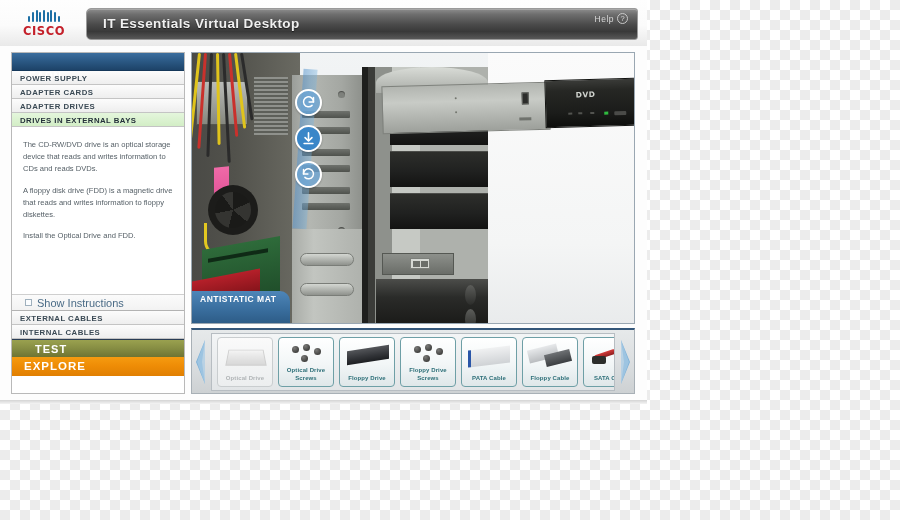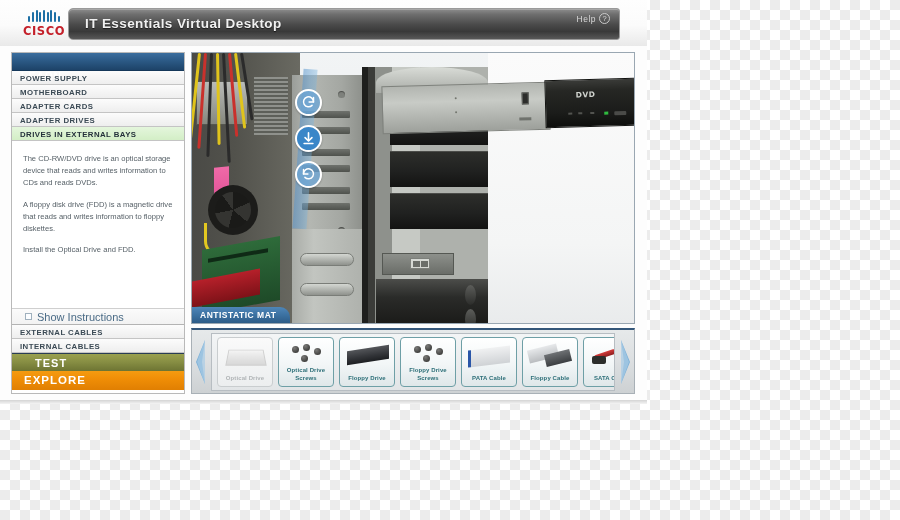--- a/index.html
+++ b/index.html
@@ -47,21 +47,21 @@
   .cisco-bars i:nth-child(3), .cisco-bars i:nth-child(7) { height: 12px; }
   .cisco-bars i:nth-child(4), .cisco-bars i:nth-child(6) { height: 10px; }
   .cisco-bars i:nth-child(5) { height: 12px; }
   .cisco-word {
     font-family: "DejaVu Sans", sans-serif;
     font-size: 11.5px; font-weight: bold; color: #c4202a;
     letter-spacing: 0.6px; margin-top: 2px;
   }
 
   .titlebar {
-    position: absolute; left: 68px; top: 8px;
+    position: absolute; left: 86px; top: 8px;
     width: 552px; height: 32px;
     background: linear-gradient(to bottom, #8d8d8d 0%, #6e6e6e 18%, #4a4a4a 52%, #393939 75%, #585858 100%);
     border-radius: 5px 3px 3px 5px;
     border: 1px solid #9a9a9a;
     box-shadow: inset 0 1px 0 rgba(255,255,255,.25);
   }
   .title-text {
     position: absolute; left: 16px; top: 7px;
     font-size: 13.5px; font-weight: bold; color: #f0f0f0;
     letter-spacing: .4px;
@@ -340,21 +340,21 @@
     box-shadow: 0 1px 2px rgba(0,0,0,.25);
   }
   .tool-rot1 { top: 36px; background: rgba(106,164,214,.75); }
   .tool-install { top: 72px; background: #3a86c8; }
   .tool-rot2 { top: 108px; background: rgba(106,164,214,.75); }
   .tool-btn svg { display: block; }
 
   
   .mat-tab {
     position: absolute; left: 0; bottom: 0;
-    height: 16px; padding: 0 14px 0 8px;
+    height: 32px; padding: 0 14px 0 8px;
     background: linear-gradient(to bottom, #4e86b8 0%, #3a6f9f 55%, #2d5c87 100%);
     color: #fff; font-size: 8.5px; font-weight: bold;
     letter-spacing: .5px; line-height: 16px;
     border-radius: 0 10px 0 0;
   }
 
   
   .tray {
     position: absolute; left: 191px; top: 328px;
     width: 444px; height: 66px;
@@ -472,21 +472,20 @@
         <span class="help-icon">?</span>
       </div>
     </div>
   </div>
 
   <div class="sidebar">
 
     <div class="learn-hdr">LEARN</div>
 
     <div class="nav-item">POWER SUPPLY</div>
-    <div class="nav-item">MOTHERBOARD</div>
     <div class="nav-item">ADAPTER CARDS</div>
     <div class="nav-item">ADAPTER DRIVES</div>
     <div class="nav-item active">DRIVES IN EXTERNAL BAYS</div>
 
     <div class="desc-panel">
       <p>The CD-RW/DVD drive is an optical storage device that reads and writes information to CDs and reads DVDs.</p>
       <p>A floppy disk drive (FDD) is a magnetic drive that reads and writes information to floppy diskettes.</p>
       <p>Install the Optical Drive and FDD.</p>
     </div>
 

